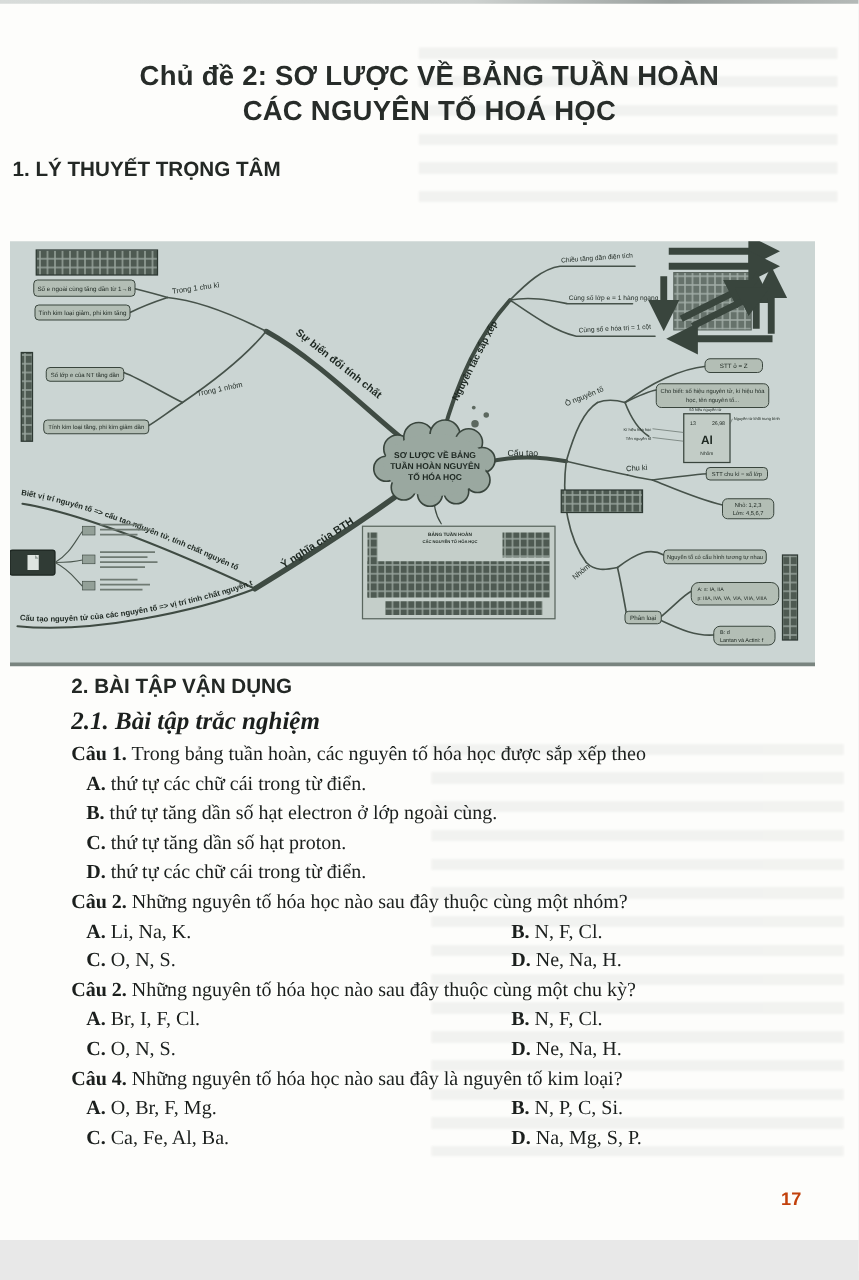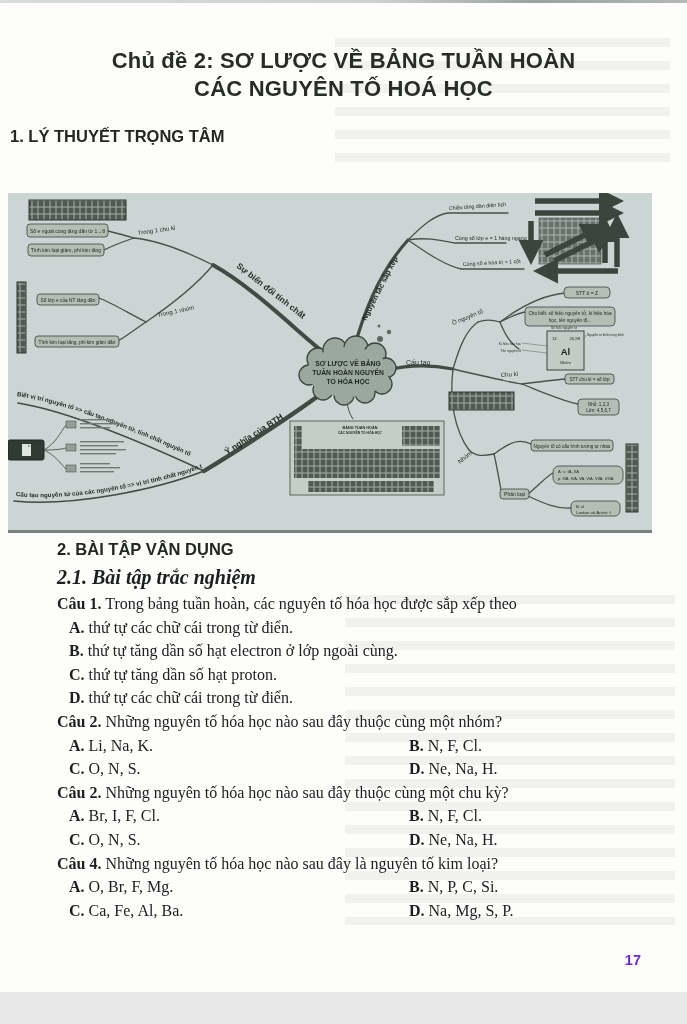--- a/index.html
+++ b/index.html
@@ -20,21 +20,21 @@
   .content{position:absolute;top:540px;left:10px;width:668px;margin-left:47px;}
   .content h2{margin:0 0 7px 0;}
   .content h3{margin:0 0 3px 0;font-size:20px;font-style:italic;font-weight:bold;
         font-family:"Liberation Serif",serif;}
   .q-text{margin:0;font-size:16px;line-height:23.6px;}
   .q-label{font-weight:bold;}
   .opt{margin:0;padding-left:12px;font-size:16px;line-height:23.6px;}
   .opt-key{font-weight:bold;}
   .opts.two-col{display:grid;grid-template-columns:340px 1fr;}
   .pagenum{position:absolute;top:952px;right:46px;font-family:"Liberation Sans",sans-serif;
-        font-weight:bold;font-size:14.5px;color:#6d28d9;}
+        font-weight:bold;font-size:14.5px;color:#c2410c;}
   svg text{font-family:"Liberation Sans",sans-serif;fill:#1d2721;}
 </style>
 </head>
 <body>
 
 <div class="page">
   <div class="scan-top"></div>
   <div class="ghost" style="top:38px;left:335px;width:335px;height:135px;"></div>
   <div class="ghost" style="top:595px;left:345px;width:330px;height:330px;"></div>
 

